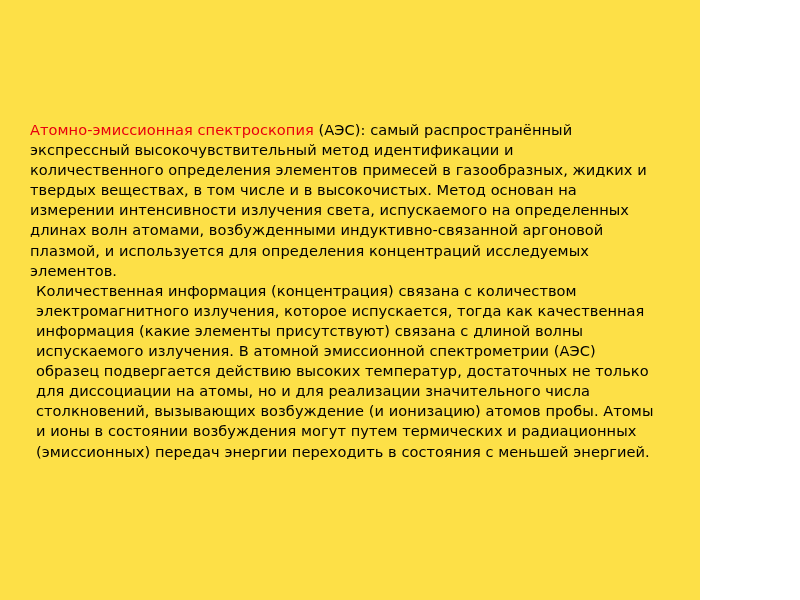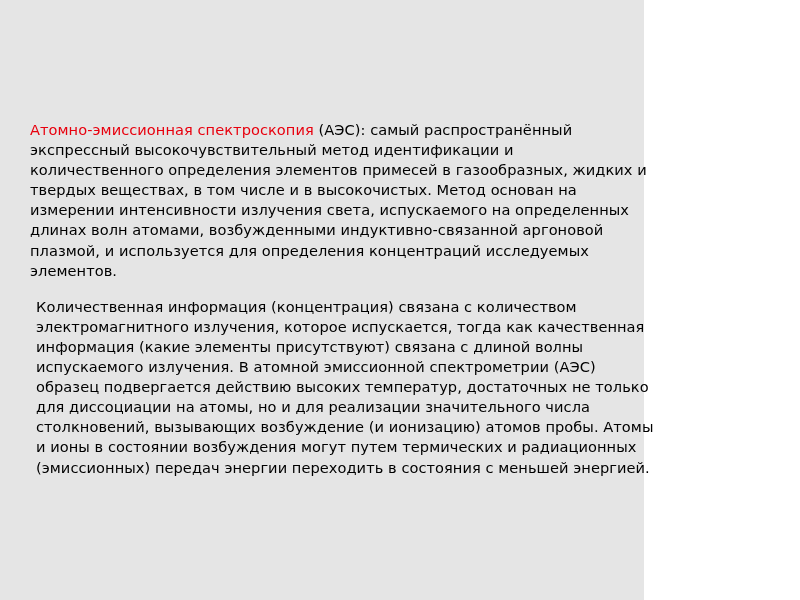--- a/index.html
+++ b/index.html
@@ -5,41 +5,41 @@
     html, body {
       margin: 0;
       padding: 0;
       width: 800px;
       height: 600px;
       background: #ffffff;
       overflow: hidden;
     }
     .slide {
       position: relative;
-      width: 644px;
+      width: 700px;
       height: 600px;
-      background: #e5e5e5;
+      background: #fde047;
     }
     .content {
       position: absolute;
       left: 30px;
       top: 120px;
       width: 720px;
       font-family: "DejaVu Sans", sans-serif;
       font-size: 14.6px;
       line-height: 20.1px;
       color: #000000;
       letter-spacing: 0.05px;
     }
     .para {
       margin: 0;
       white-space: pre-line;
     }
     .para2 {
-      margin-top: 16px;
+      margin-top: 0;
       padding-left: 6px;
     }
     .term {
       color: #e8000e;
     }
   </style>
 </head>
 <body>
 
 <div class="slide">

